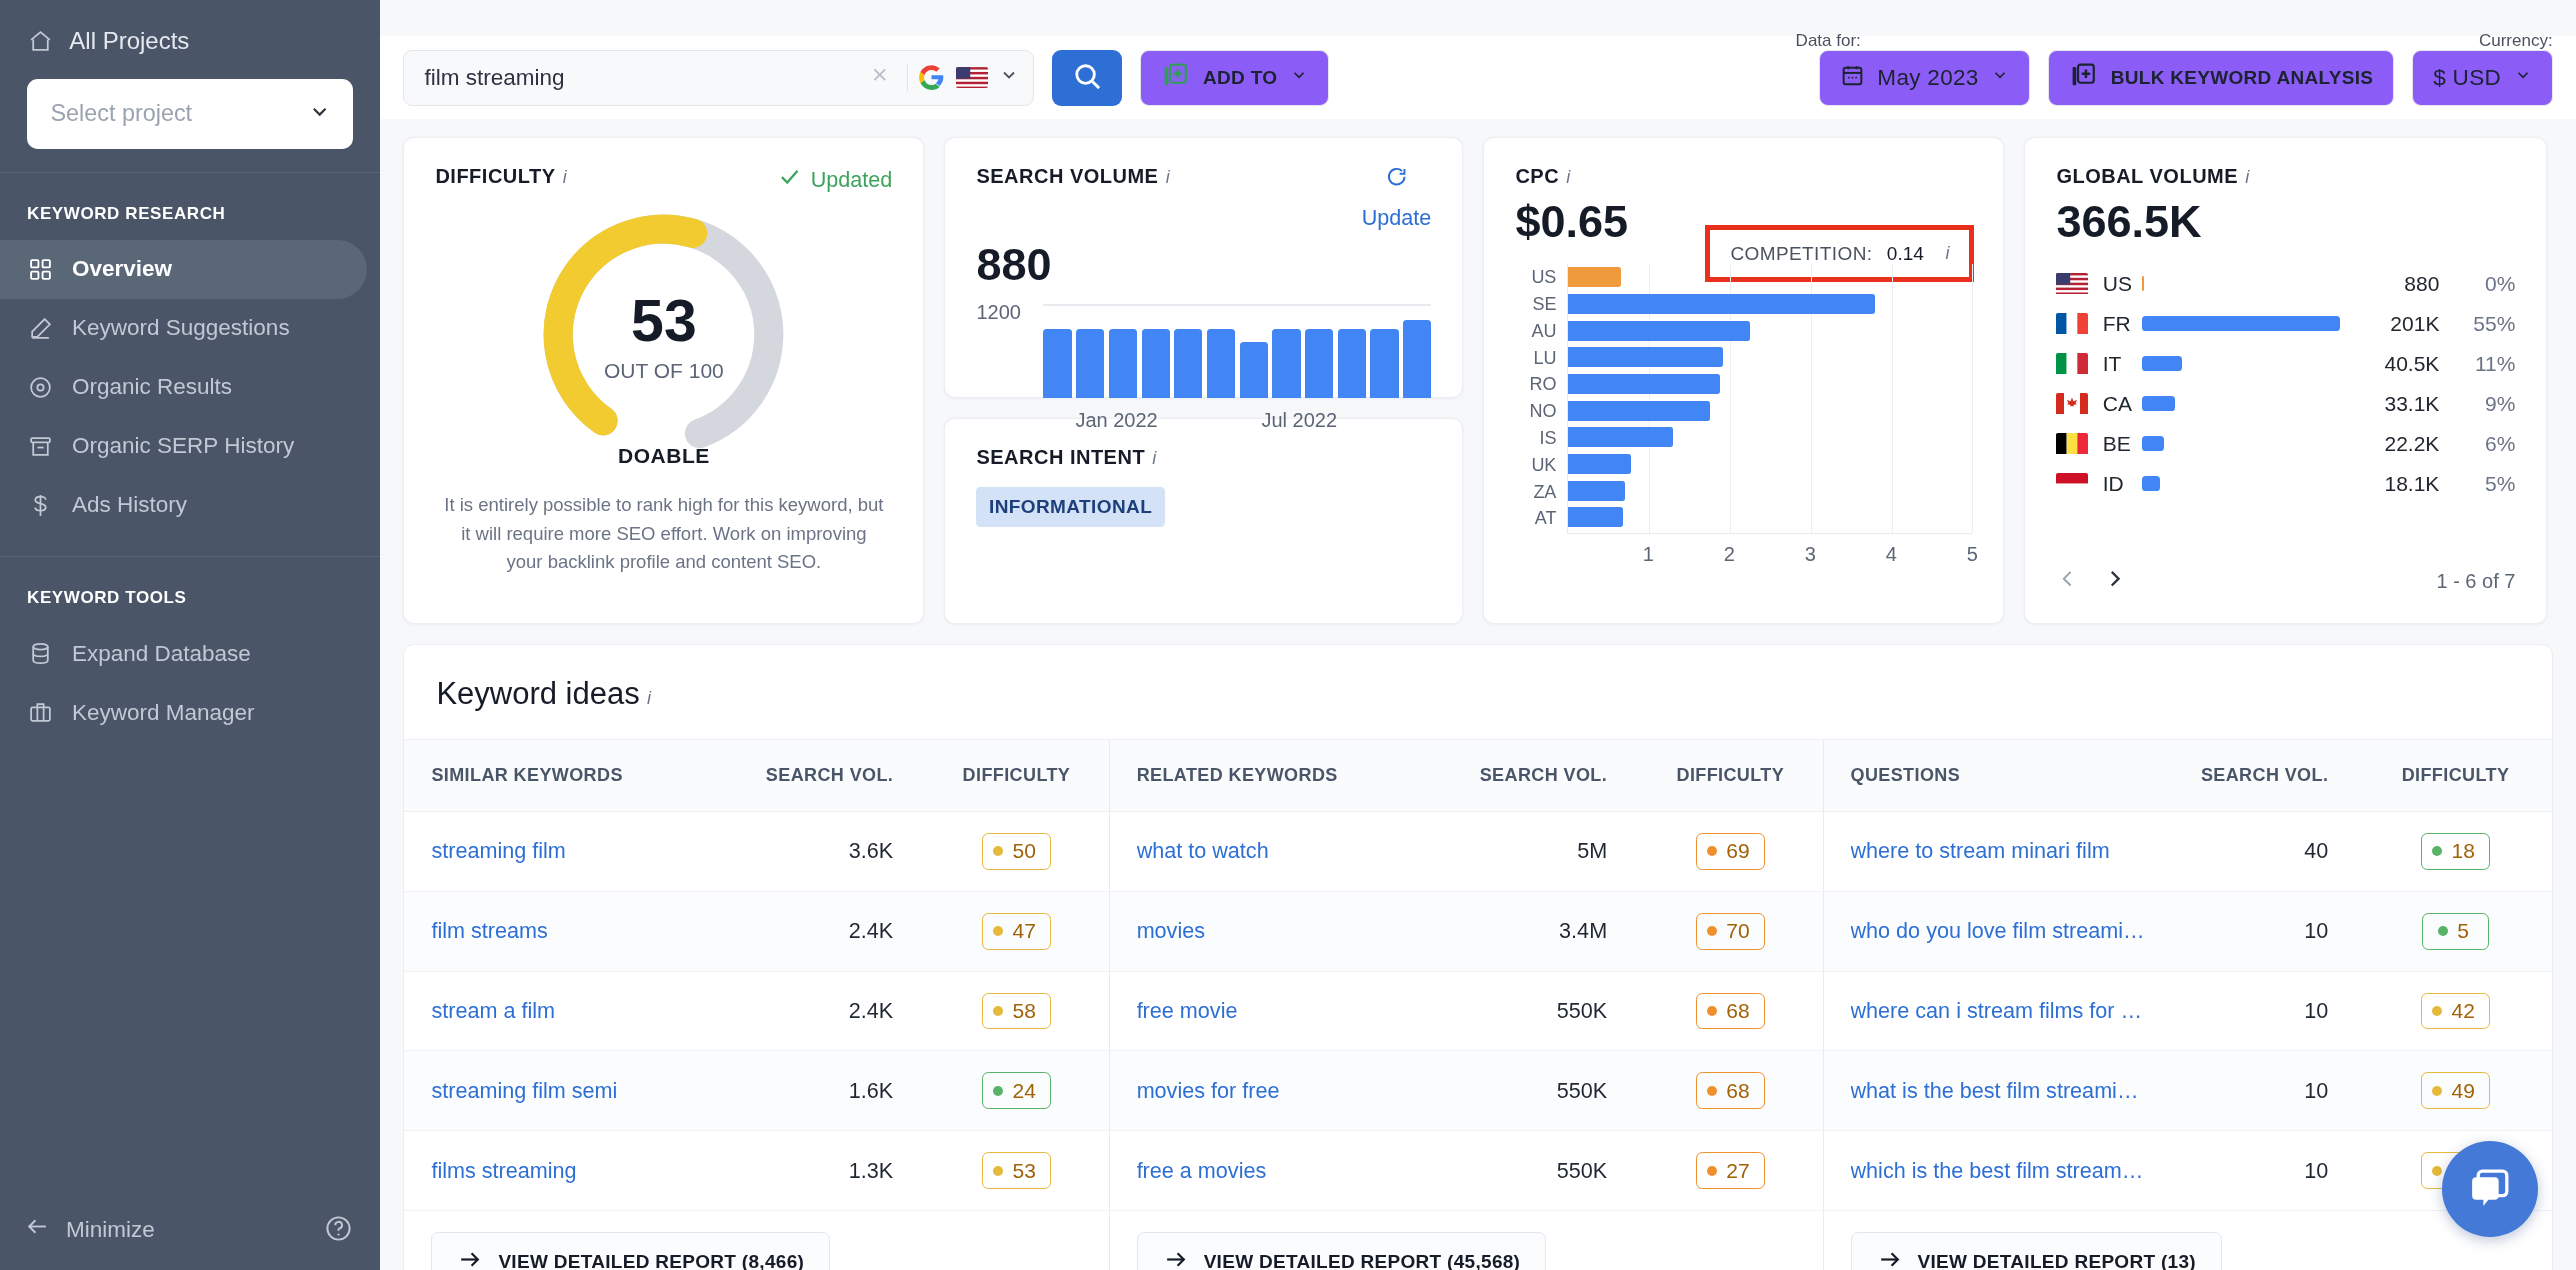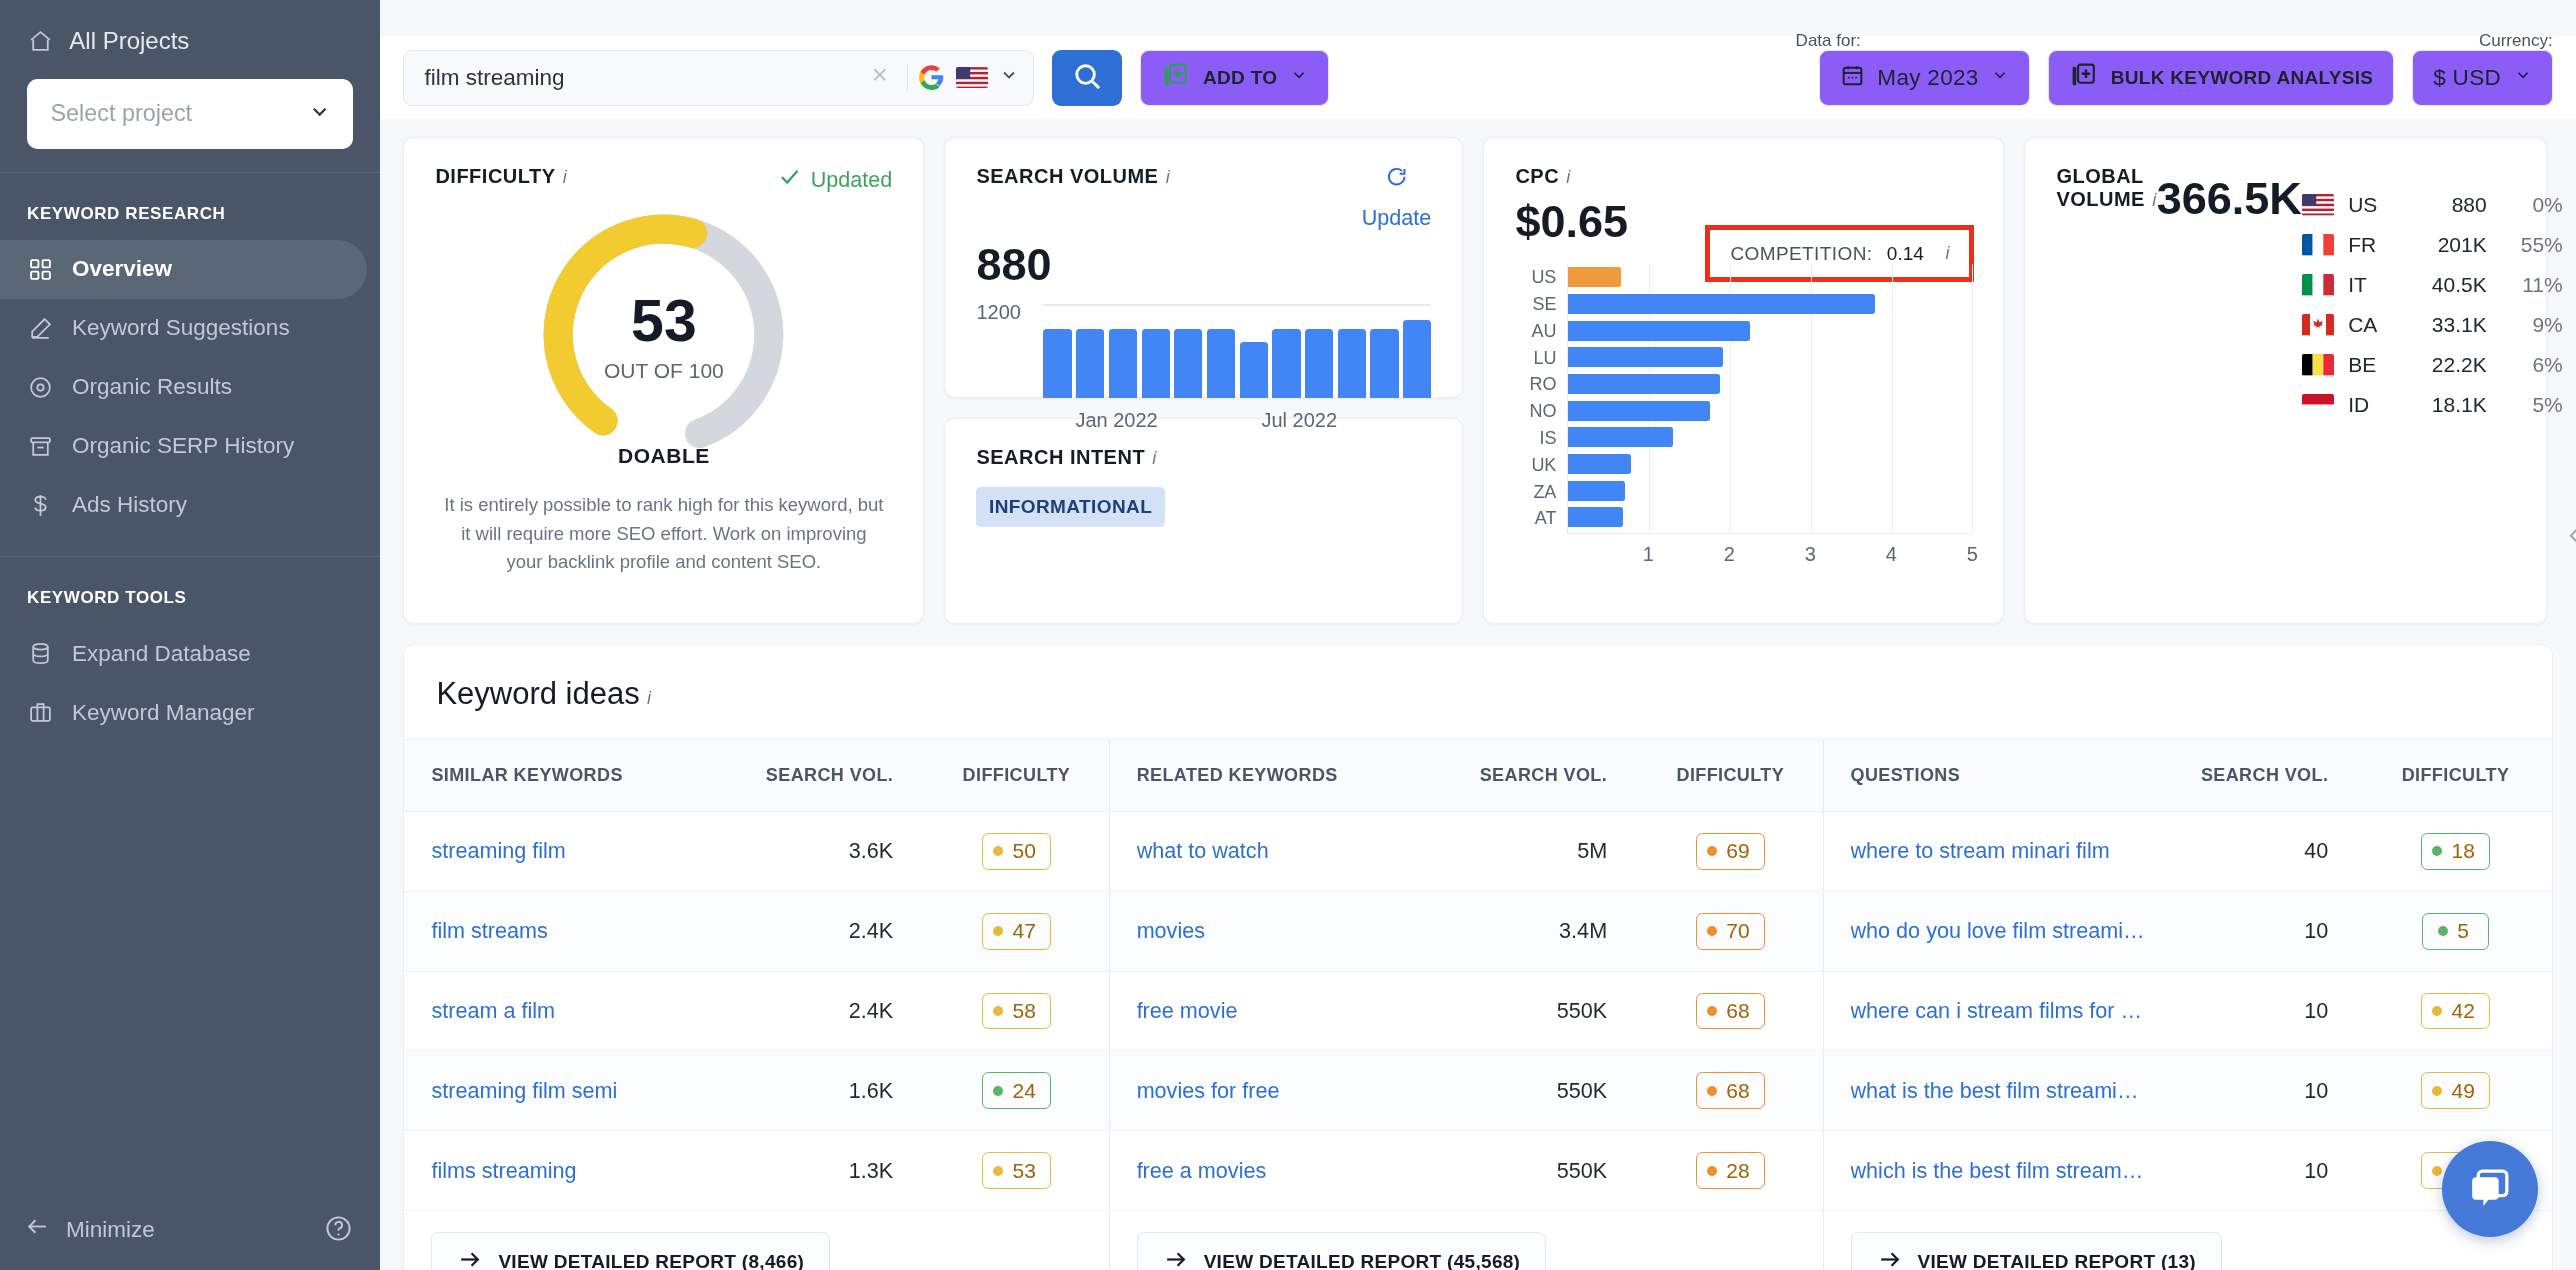--- a/index.html
+++ b/index.html
@@ -146,21 +146,21 @@
   .cpc-cats { width: 41px; display: flex; flex-direction: column; justify-content: space-between; padding: 3.6px 0 5.4px 0; }
   .cpc-cat { color: #5c6576; font-size: 18px; text-align: right; height: 20px; line-height: 20px; }
   .cpc-plot { flex: 1; position: relative; border-left: 0.9px solid #e8eaef; border-bottom: 0.9px solid #e8eaef; margin-left: 10.8px; display: flex; flex-direction: column; justify-content: space-between; padding: 3.6px 0 5.4px 0; }
   .cpc-grid { position: absolute; top: 0; bottom: 0; width: 0.9px; background: #eceef3; }
   .cpc-bar { height: 20px; border-radius: 0 2.7px 2.7px 0; background: #4285f4; position: relative; z-index: 2; }
   .cpc-bar.hl { background: #ef9a3c; }
   .cpc-xlabels { position: relative; height: 31px; margin-left: 52px; margin-top: 9px; }
   .cpc-xl { position: absolute; color: #5c6576; font-size: 20px; transform: translateX(-50%); }
 
   
-  .c-global { width: 523px; height: 487px; display: flex; flex-direction: row; }
+  .c-global { width: 523px; height: 487px; display: flex; flex-direction: column; }
   .gv-row { display: flex; align-items: center; height: 40px; }
   .gv-flag { width: 32px; height: 21.6px; flex: 0 0 32px; border-radius: 1.8px; overflow: hidden; }
   .gv-code { width: 54px; padding-left: 14.4px; font-size: 21px; color: #20272f; }
   .gv-barwrap { flex: 1; }
   .gv-bar { height: 15.3px; border-radius: 3.6px; background: #4285f4; }
   .gv-bar.orange { background: #ef9a3c; }
   .gv-num { width: 99px; text-align: right; font-size: 21px; color: #20272f; }
   .gv-pct { width: 76px; text-align: right; font-size: 21px; color: #6b7486; }
   .gv-foot { margin-top: auto; display: flex; align-items: center; justify-content: space-between; }
   .gv-pager { display: flex; gap: 23.4px; align-items: center; }
@@ -818,21 +818,21 @@
                   <td class="ctr"><span class="pill">
                       <span class="dot"></span>
                       <span>53</span>
                     </span></td>
                   <td class="sep-l">
                     <span class="kw-link">free a movies</span>
                   </td>
                   <td class="num">550K</td>
                   <td class="ctr"><span class="pill orange">
                       <span class="dot"></span>
-                      <span>28</span>
+                      <span>27</span>
                     </span></td>
                   <td class="sep-l">
                     <span class="kw-link">which is the best film stream…</span>
                   </td>
                   <td class="num">10</td>
                   <td class="ctr"><span class="pill">
                       <span class="dot"></span>
                       <span>41</span>
                     </span></td>
                 </tr>

